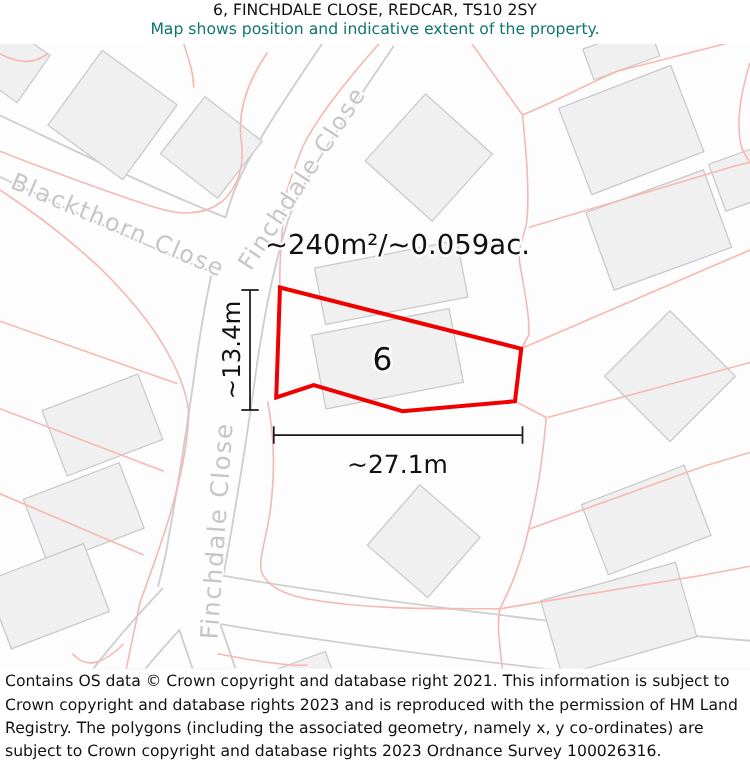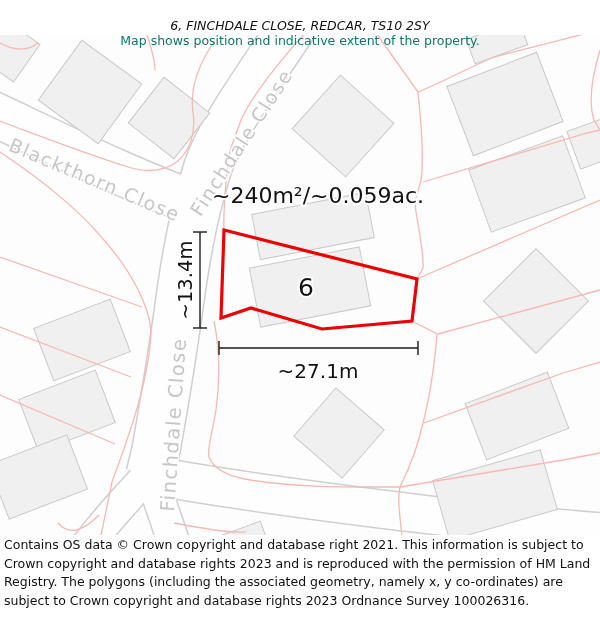--- a/index.html
+++ b/index.html
@@ -1,20 +1,20 @@
 <!DOCTYPE html>
 <html><head>
 <meta charset="utf-8">
 <style>
   html,body{margin:0;padding:0;background:#ffffff;}
   #page{position:relative;width:600px;height:625px;background:#ffffff;overflow:hidden;
         font-family:"DejaVu Sans","Liberation Sans",sans-serif;}
   
   #header{position:absolute;top:0;left:0;width:600px;height:35px;text-align:center;background:#ffffff;z-index:3;}
-  #header .title{font-size:12.5px;color:#111;padding-top:18px;line-height:15px;font-style:italic;}
+  #header .title{font-size:12.5px;color:#111;padding-top:0;line-height:15px;}
   #header .subtitle{font-size:12.5px;color:#0f766e;line-height:15px;}
   
   #map{position:absolute;top:35px;left:0;width:600px;height:500px;background:#fdfdfd;}
   #map svg{display:block;}
   .bldg{fill:#f0f0f0;stroke:#c9c9c9;stroke-width:1;}
   .road-casing{fill:none;stroke:#cfcfcf;stroke-width:50;}
   .road-fill{fill:none;stroke:#fefefe;}
   .pink{fill:none;stroke:#f7b8b2;stroke-width:1.3;}
   .dim{stroke:#1a1a1a;stroke-width:1.4;}
   .maptext{paint-order:stroke;stroke:#fdfdfd;stroke-width:4px;fill:#111;}

